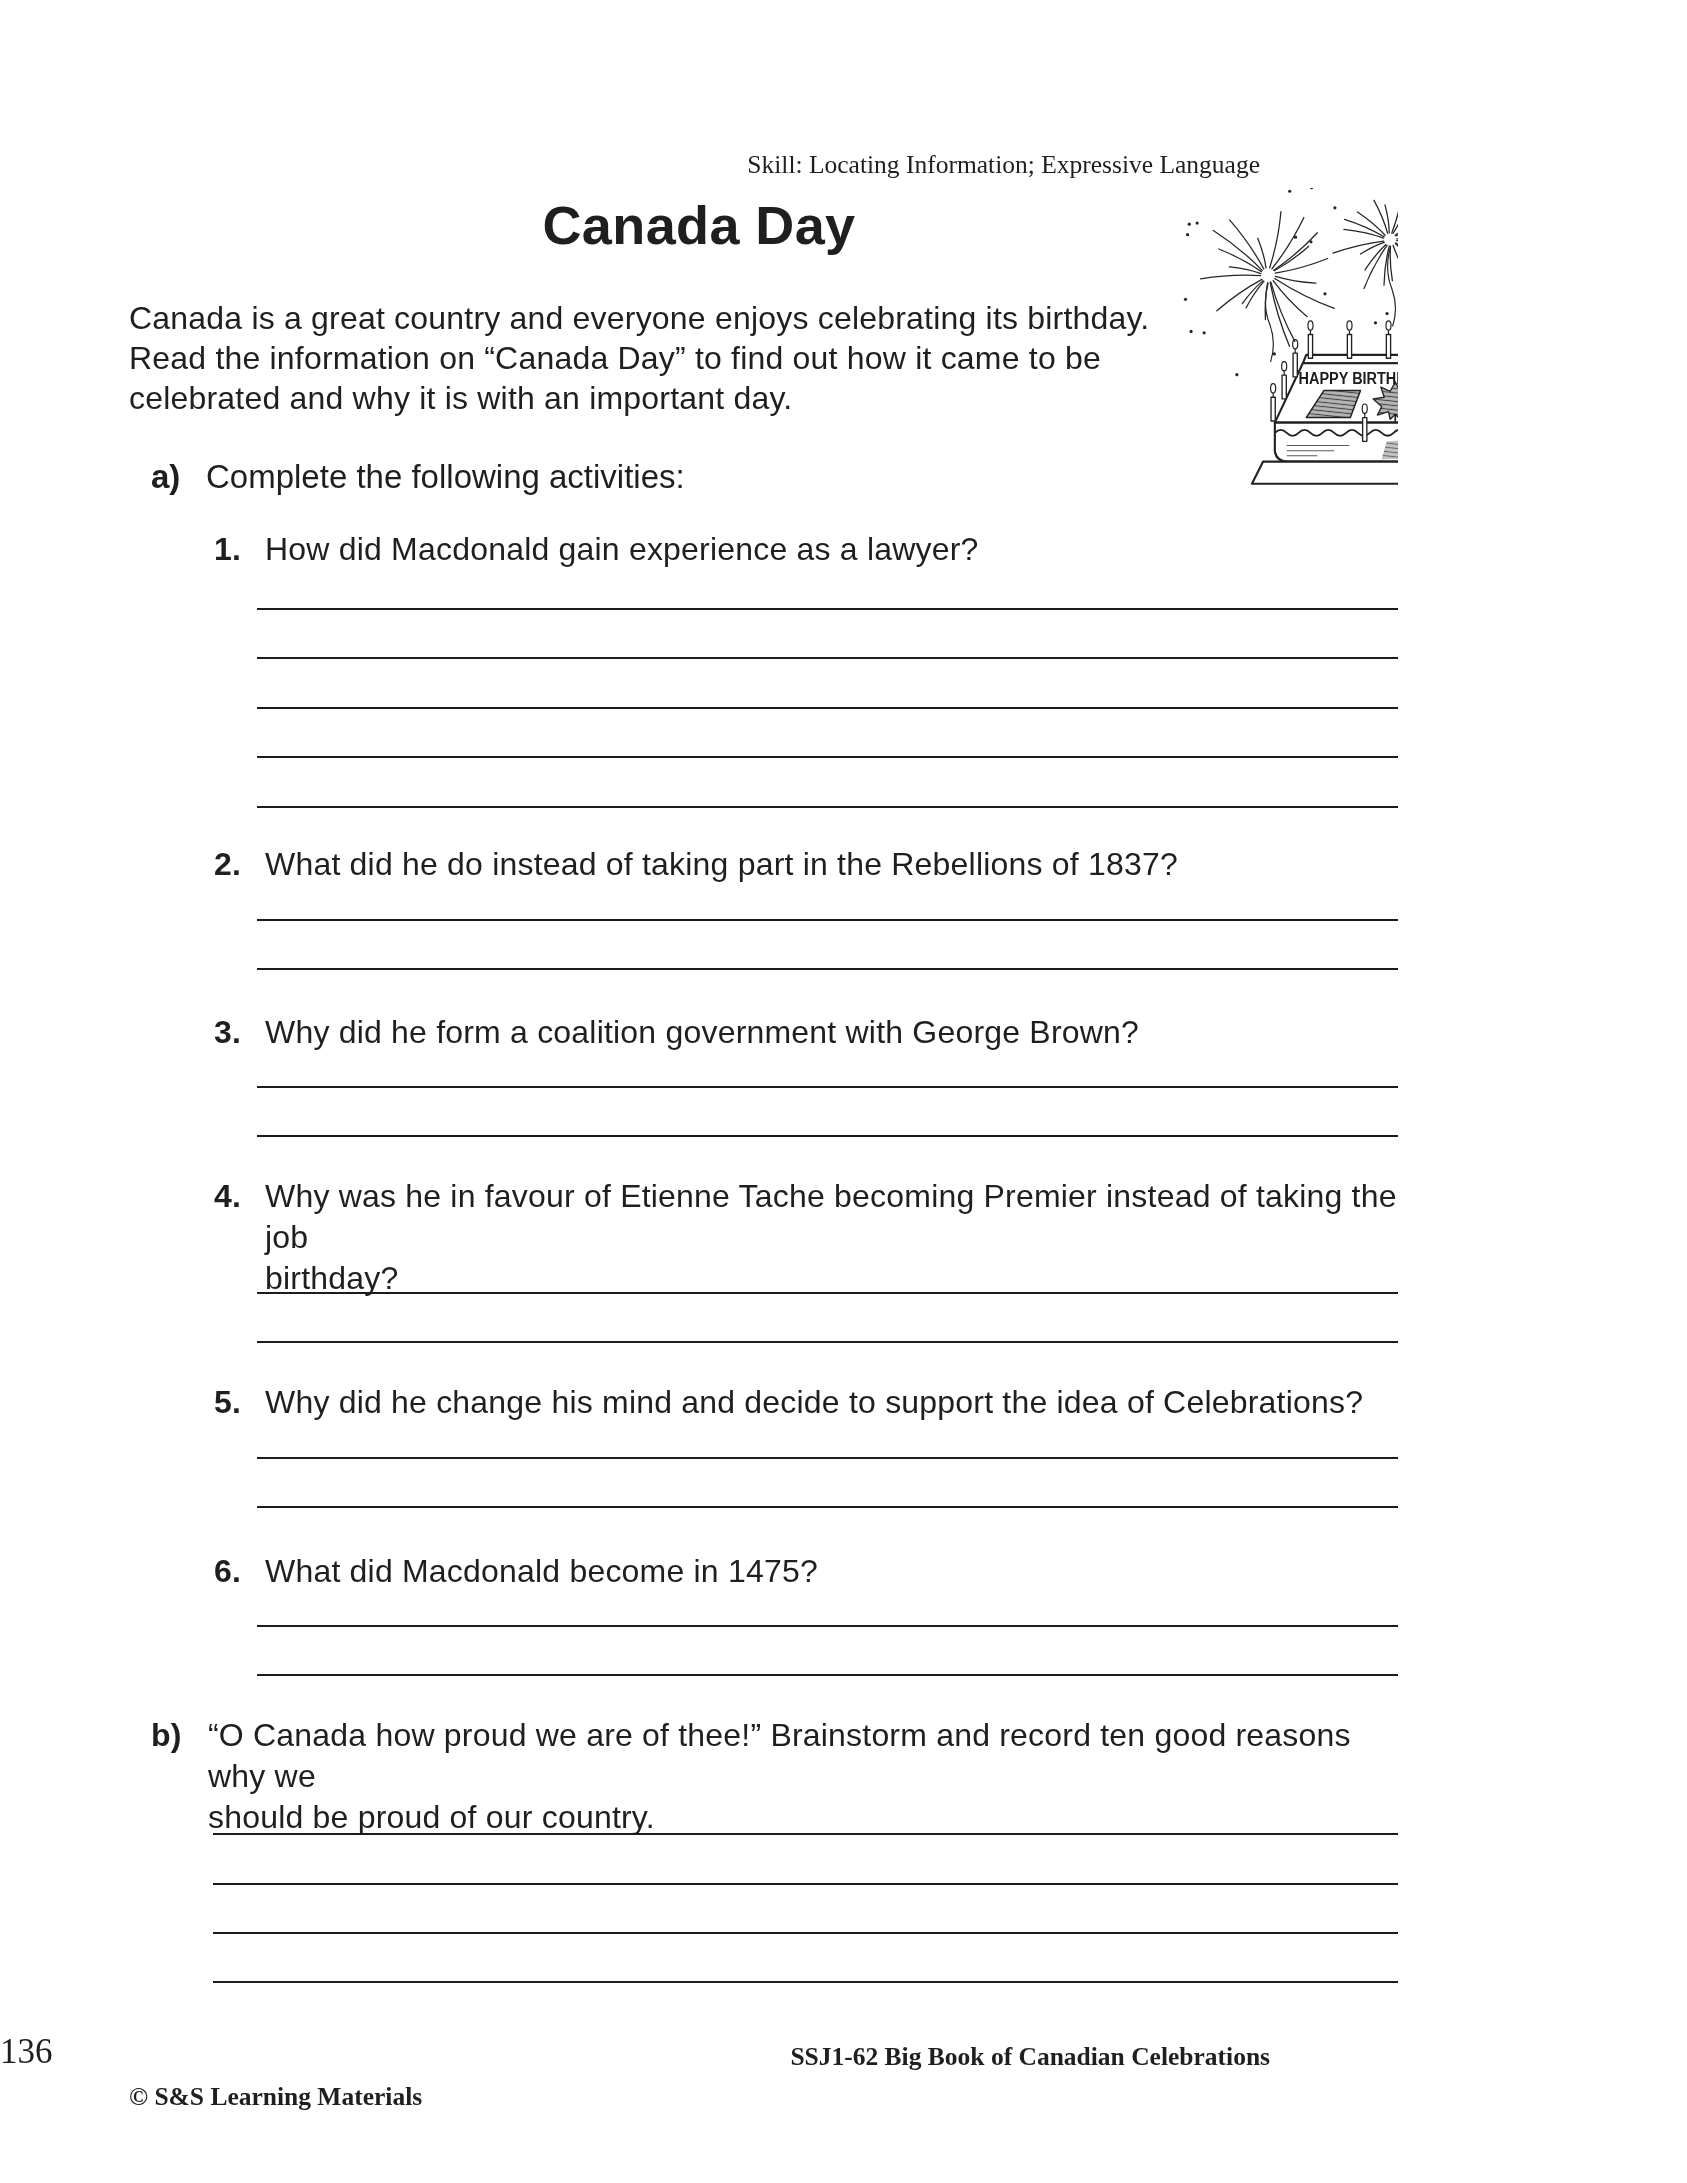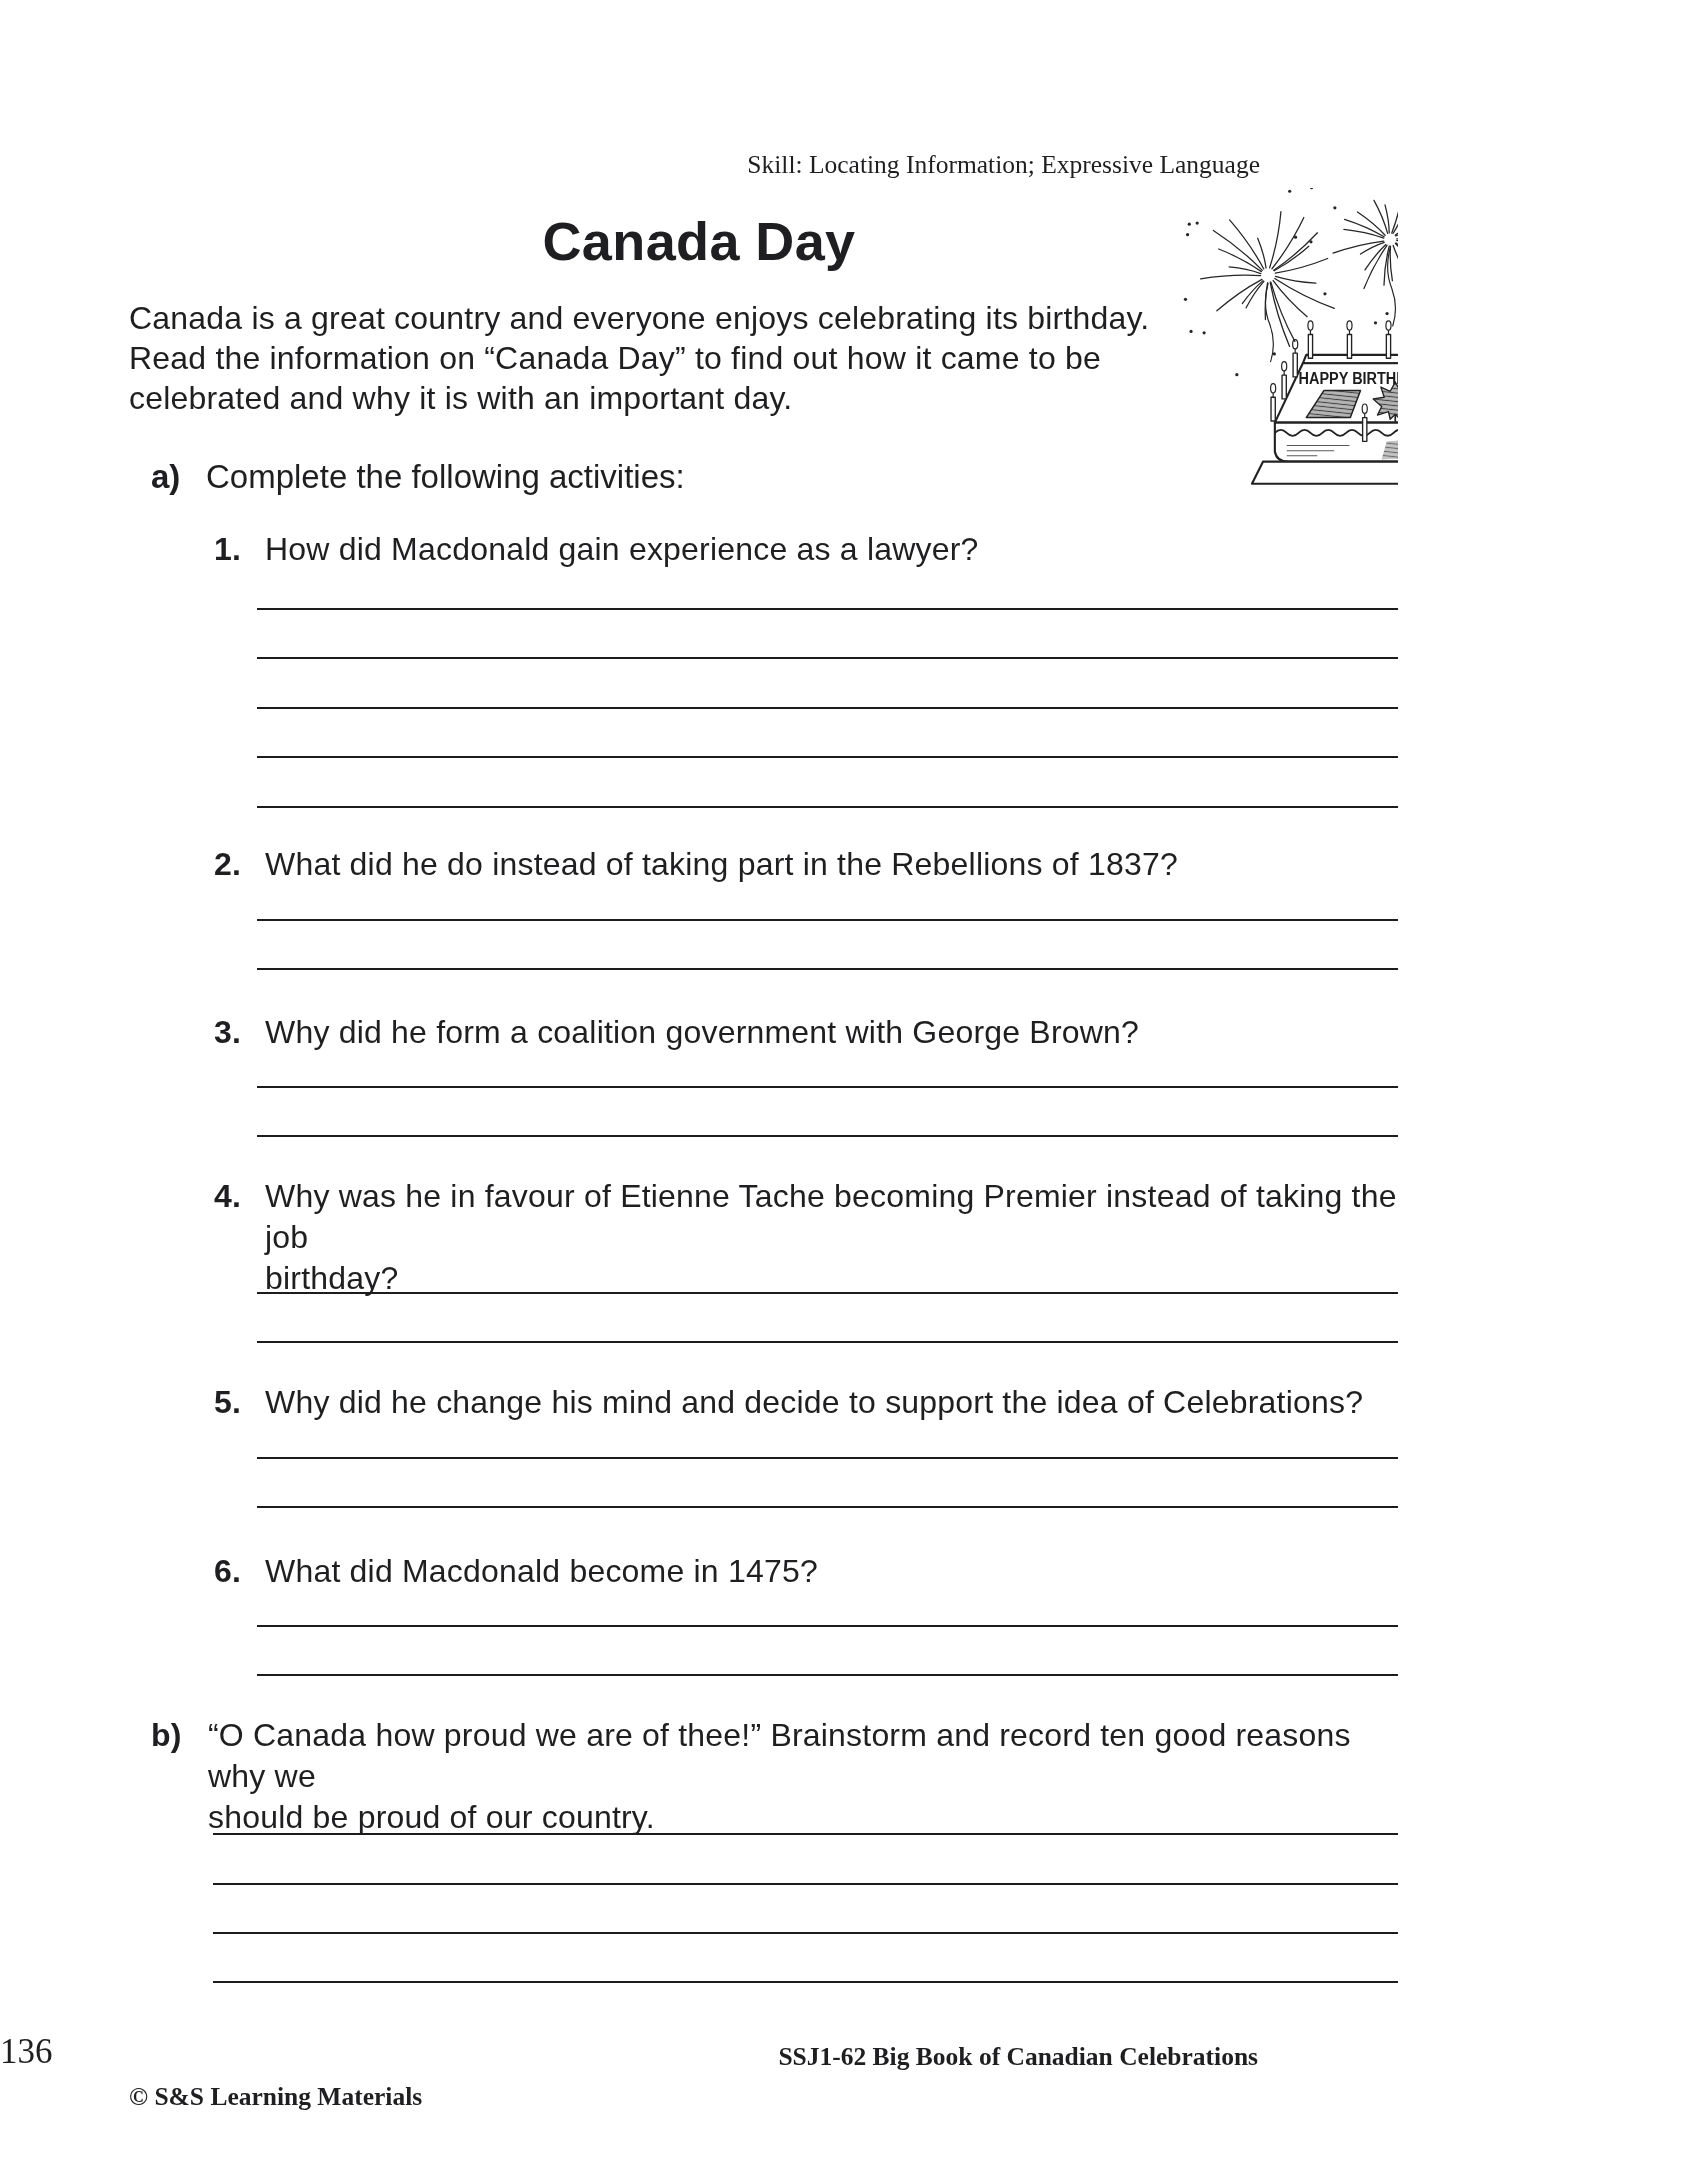--- a/index.html
+++ b/index.html
@@ -5,37 +5,37 @@
   html,body{margin:0;padding:0;background:#ffffff;}
   .page{
     position:relative;width:1398px;height:2183px;background:#fff;
     font-family:"Liberation Sans",sans-serif;color:#1f1f21;overflow:hidden;
   }
   .skill{
     position:absolute;top:150px;right:138px;
     font-family:"Liberation Serif",serif;font-size:25.5px;white-space:nowrap;
   }
   .title{
-    position:absolute;top:194px;left:0;right:0;margin:16px;text-align:center;
+    position:absolute;top:194px;left:0;right:0;margin:0;text-align:center;
     font-size:54px;font-weight:700;letter-spacing:0.4px;
   }
   .intro{position:absolute;left:129px;top:298px;font-size:32px;line-height:40px;letter-spacing:0.2px;}
   .a-head{position:absolute;left:151px;top:458px;font-size:33px;}
   .a-head .lbl{font-weight:700;display:inline-block;width:55px;}
   .q{position:absolute;left:214px;display:flex;font-size:32px;line-height:41px;letter-spacing:0.2px;}
   .qn{font-weight:700;width:51px;flex:none;}
   .rule{position:absolute;height:0;border-bottom:2.5px solid #1c1c1c;}
   .ra{left:257px;width:1263px;}
   .rb{left:213px;width:1310px;}
   .b-head{position:absolute;left:151px;top:1715px;display:flex;font-size:32px;line-height:41px;letter-spacing:0.2px;}
   .bl{font-weight:700;width:57px;flex:none;}
   .foot{position:absolute;font-family:"Liberation Serif",serif;white-space:nowrap;}
   .foot-left{left:129px;top:2042px;font-size:25.5px;font-weight:700;margin-top:40px;}
   .foot-center{left:0;right:0;top:2032px;text-align:left;font-size:35px;font-weight:400;}
-  .foot-right{right:140px;top:2042px;font-size:25.5px;font-weight:700;}
+  .foot-right{right:128px;top:2042px;font-size:25.5px;font-weight:700;}
   .art{position:absolute;left:1168px;top:188px;width:424px;height:315px;}
 </style>
 </head>
 <body>
 
 <div class="page">
 
   <div class="skill">Skill: Locating Information; Expressive Language</div>
 
   <h1 class="title">Canada Day</h1>

